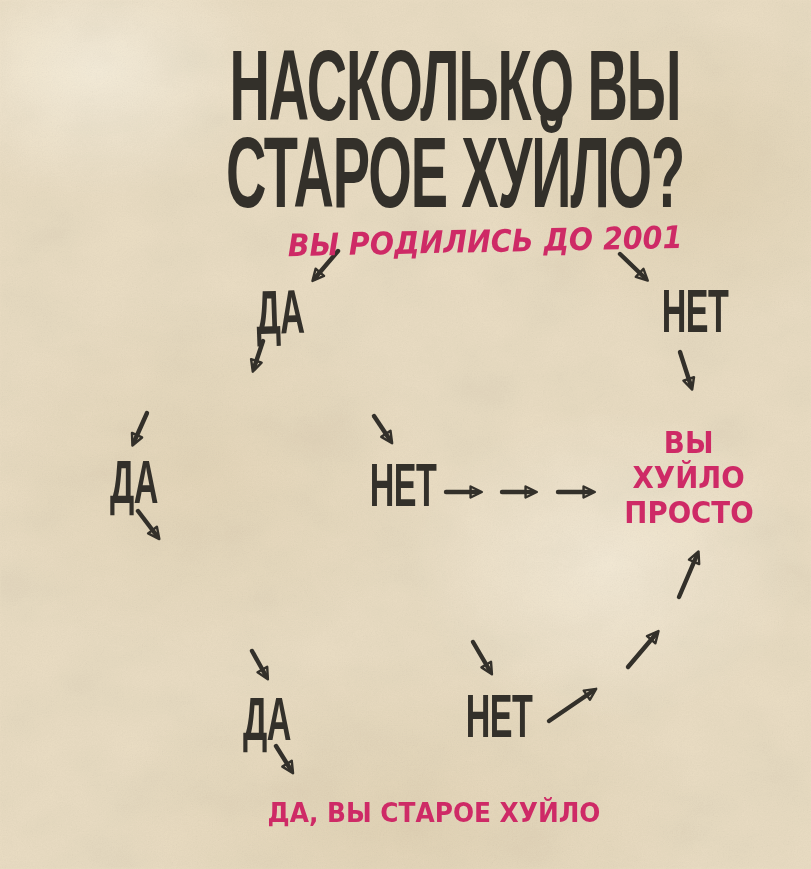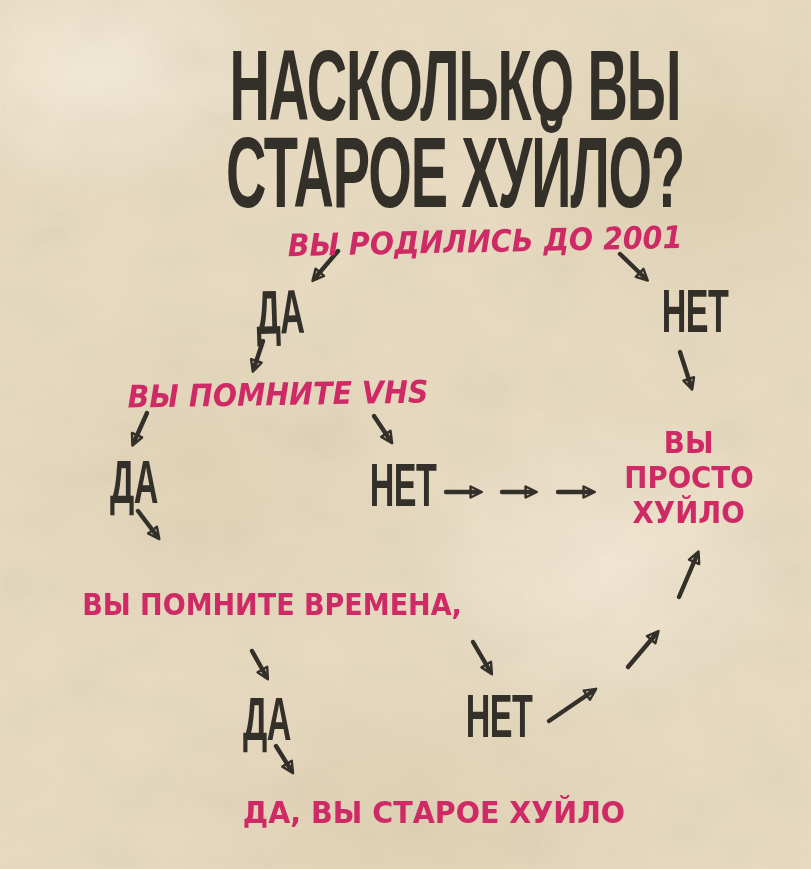--- a/index.html
+++ b/index.html
@@ -99,21 +99,21 @@
   .q-italic { font-size: 31px; font-style: italic; }
   .q1 .pink-inner { transform: rotate(-1.2deg) scaleX(0.92); }
   .q2 .pink-inner { transform: rotate(-1deg) scaleX(0.92); }
 
   .q3 { font-size: 30px; line-height: 33px; }
   .q3 .pink-inner { transform: scaleX(0.9); }
 
   .result-simple { font-size: 30px; line-height: 35px; text-align: center; }
   .result-simple .pink-inner { transform: scaleX(0.92); }
 
-  .result-old { font-size: 31px; }
+  .result-old { font-size: 27px; }
   .result-old .pink-inner { transform: scaleX(0.92); }
 
   .tilt-l { display:inline-block; transform: rotate(-2deg) scaleX(0.55); }
 </style>
 </head>
 <body>
 
 <div class="poster">
 
   <svg class="texture" width="811" height="869" aria-hidden="true">
@@ -167,39 +167,35 @@
     <span class="pink-inner">ВЫ РОДИЛИСЬ ДО 2001</span>
   </div>
 
   <div class="node black-label" style="left:280px; top:312px">
     <span class="black-inner tilt-l">ДА</span>
   </div>
   <div class="node black-label" style="left:695px; top:310px">
     <span class="black-inner">НЕТ</span>
   </div>
 
-  <div class="node pink q-italic q2" style="left:278px; top:394px">
-    <span class="pink-inner">ВЫ ПОМНИТЕ VHS</span>
-  </div>
 
   <div class="node black-label" style="left:134px; top:481px">
     <span class="black-inner">ДА</span>
   </div>
   <div class="node black-label" style="left:403px; top:484px">
     <span class="black-inner">НЕТ</span>
   </div>
 
   <div class="node pink result-simple" style="left:689px; top:477px">
     <div><span class="pink-inner">ВЫ</span></div>
+    <div><span class="pink-inner">ХУЙЛО</span></div>
     <div><span class="pink-inner">ПРОСТО</span></div>
-    <div><span class="pink-inner">ХУЙЛО</span></div>
   </div>
 
   <div class="node pink q3" style="left:272px; top:604px">
-    <div><span class="pink-inner">ВЫ ПОМНИТЕ ВРЕМЕНА,</span></div>
   </div>
 
   <div class="node black-label" style="left:267px; top:718px">
     <span class="black-inner">ДА</span>
   </div>
   <div class="node black-label" style="left:499px; top:715px">
     <span class="black-inner">НЕТ</span>
   </div>
 
   <div class="node pink result-old" style="left:434px; top:812px">

